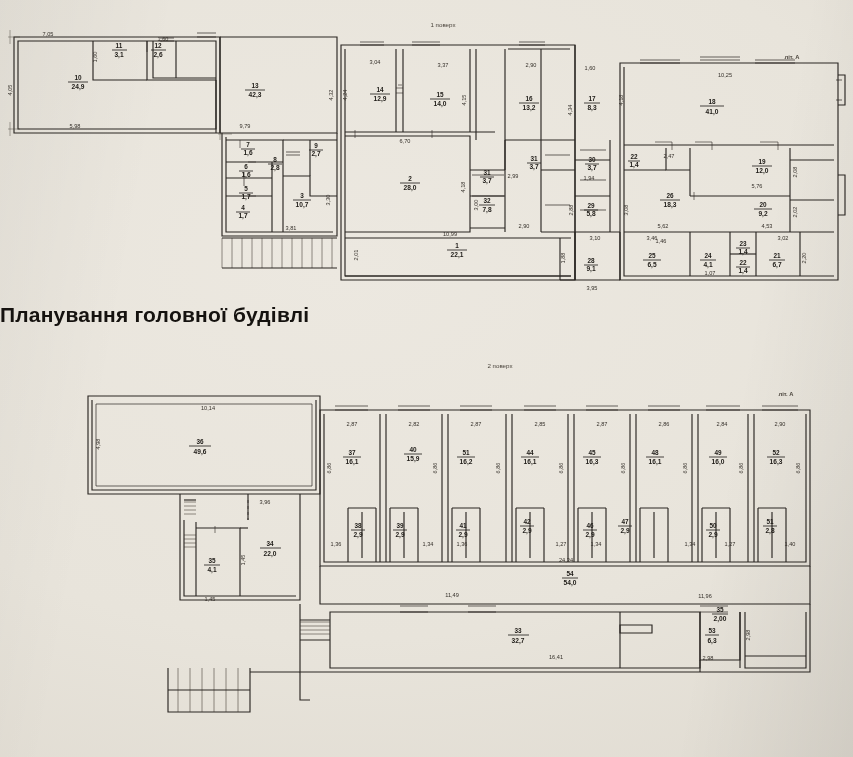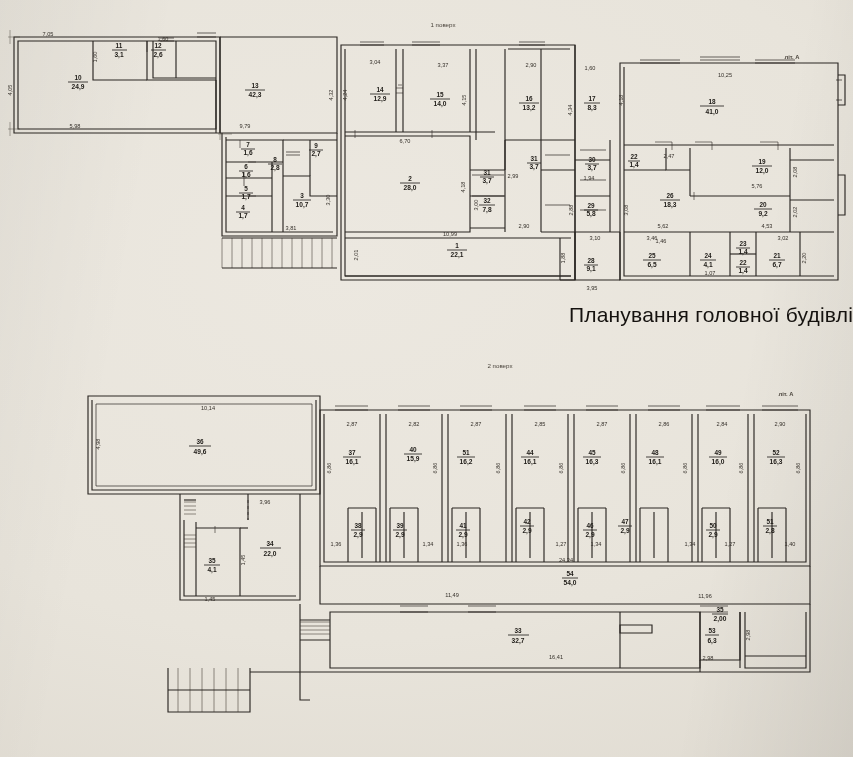--- a/index.html
+++ b/index.html
@@ -22,23 +22,23 @@
     background:linear-gradient(100deg, rgba(0,0,0,0.045) 0%, rgba(0,0,0,0) 18%, rgba(0,0,0,0) 82%, rgba(0,0,0,0.07) 100%);
     pointer-events:none;
   }
   #plan{position:absolute;inset:0;}
   svg{display:block;}
 
   .ttl{
     position:absolute;
     left:0;right:0;
     top:303px;
-    text-align:right;
+    text-align:left;
     font-size:21px;
-    font-weight:normal;
+    font-weight:bold;
     color:#15120f;
     letter-spacing:.2px;
   }
 
   .flabel{
     font-family:"Liberation Sans", sans-serif;
     font-size:6.2px;
     fill:#4a443c;
     text-anchor:middle;
   }

